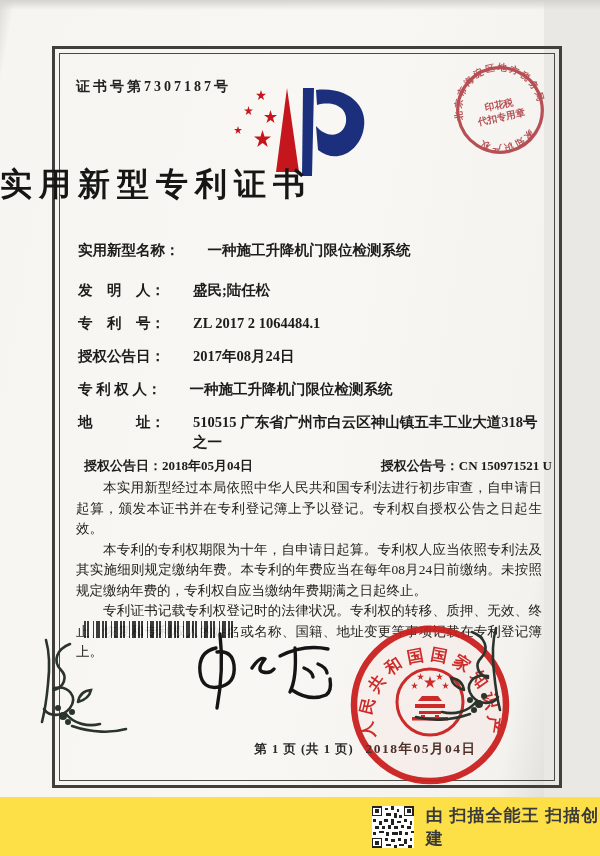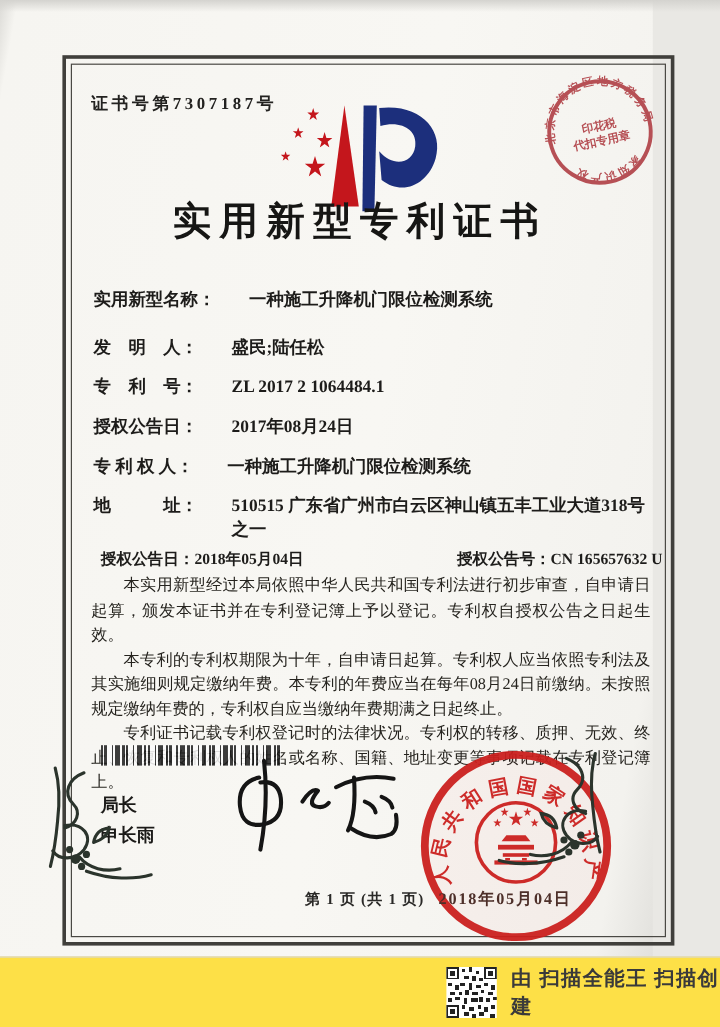--- a/index.html
+++ b/index.html
@@ -19,21 +19,21 @@
     position:absolute;left:52px;top:46px;width:504px;height:736px;
     border:3px solid #403f3b;
   }
   .frame-inner{position:absolute;inset:4px;border:1.5px solid #4a4944;}
   .cert-no{
     position:absolute;left:76px;top:78px;font-size:14px;font-weight:bold;
     letter-spacing:3px;color:#232220;
   }
   .logo{position:absolute;left:228px;top:84px;}
   .title{
-    position:absolute;left:0;top:163px;width:600px;text-align:center;
+    position:absolute;left:0;top:163px;width:600px;
     font-size:32px;font-weight:bold;letter-spacing:7px;color:#161614;
   }
   .fields{position:absolute;left:78px;top:240px;width:468px;font-size:14.5px;font-weight:bold;}
   .frow{display:flex;line-height:20px;margin-bottom:13px;gap:28px;}
   .frow.gap-lg{margin-bottom:20px;}
   .flabel{white-space:pre;flex:0 0 auto;}
   .fvalue{flex:1 1 auto;}
   .grant-row{
     position:absolute;left:84px;top:456px;width:468px;display:flex;
     font-size:13px;font-weight:bold;line-height:20px;text-align:center;
@@ -131,35 +131,31 @@
       <span class="fvalue">一种施工升降机门限位检测系统</span>
     </div>
     <div class="frow">
       <span class="flabel">地　　　址：</span>
       <span class="fvalue">510515 广东省广州市白云区神山镇五丰工业大道318号之一</span>
     </div>
   </div>
 
   <div class="grant-row">
     <span><span>授权公告日：</span><span>2018年05月04日</span></span>
-    <span class="grant-right"><span>授权公告号：</span><span>CN 165657632 U</span></span>
+    <span class="grant-right"><span>授权公告号：</span><span>CN 150971521 U</span></span>
   </div>
 
   <div class="body-text">
     <p>本实用新型经过本局依照中华人民共和国专利法进行初步审查，自申请日起算，颁发本证书并在专利登记簿上予以登记。专利权自授权公告之日起生效。</p>
     <p>本专利的专利权期限为十年，自申请日起算。专利权人应当依照专利法及其实施细则规定缴纳年费。本专利的年费应当在每年08月24日前缴纳。未按照规定缴纳年费的，专利权自应当缴纳年费期满之日起终止。</p>
     <p>专利证书记载专利权登记时的法律状况。专利权的转移、质押、无效、终止、恢复和专利权人的姓名或名称、国籍、地址变更等事项记载在专利登记簿上。</p>
   </div>
 
   <div class="barcode"></div>
 
-  <div class="director">
-    <div>局长</div>
-    <div>申长雨</div>
-  </div>
 
   <svg class="signature" width="165" height="100" viewBox="0 0 165 100">
     <g fill="none" stroke="#151515" stroke-width="3.4" stroke-linecap="round" stroke-linejoin="round">
       <path d="M34,22 q-18,4 -16,24 q2,18 19,15 q17,-3 15,-22 q-2,-15 -17,-13"></path>
       <path d="M38,8 q4,36 -3,74"></path>
       <path d="M70,42 q8,-12 13,-9 q-9,11 -2,13 q7,2 11,-3"></path>
       <path d="M98,30 q24,-12 48,-7"></path>
       <path d="M113,22 q2,30 -5,44"></path>
       <path d="M110,64 q18,12 34,5 q6,-4 4,-16"></path>
       <path d="M122,42 q8,3 9,9"></path>

